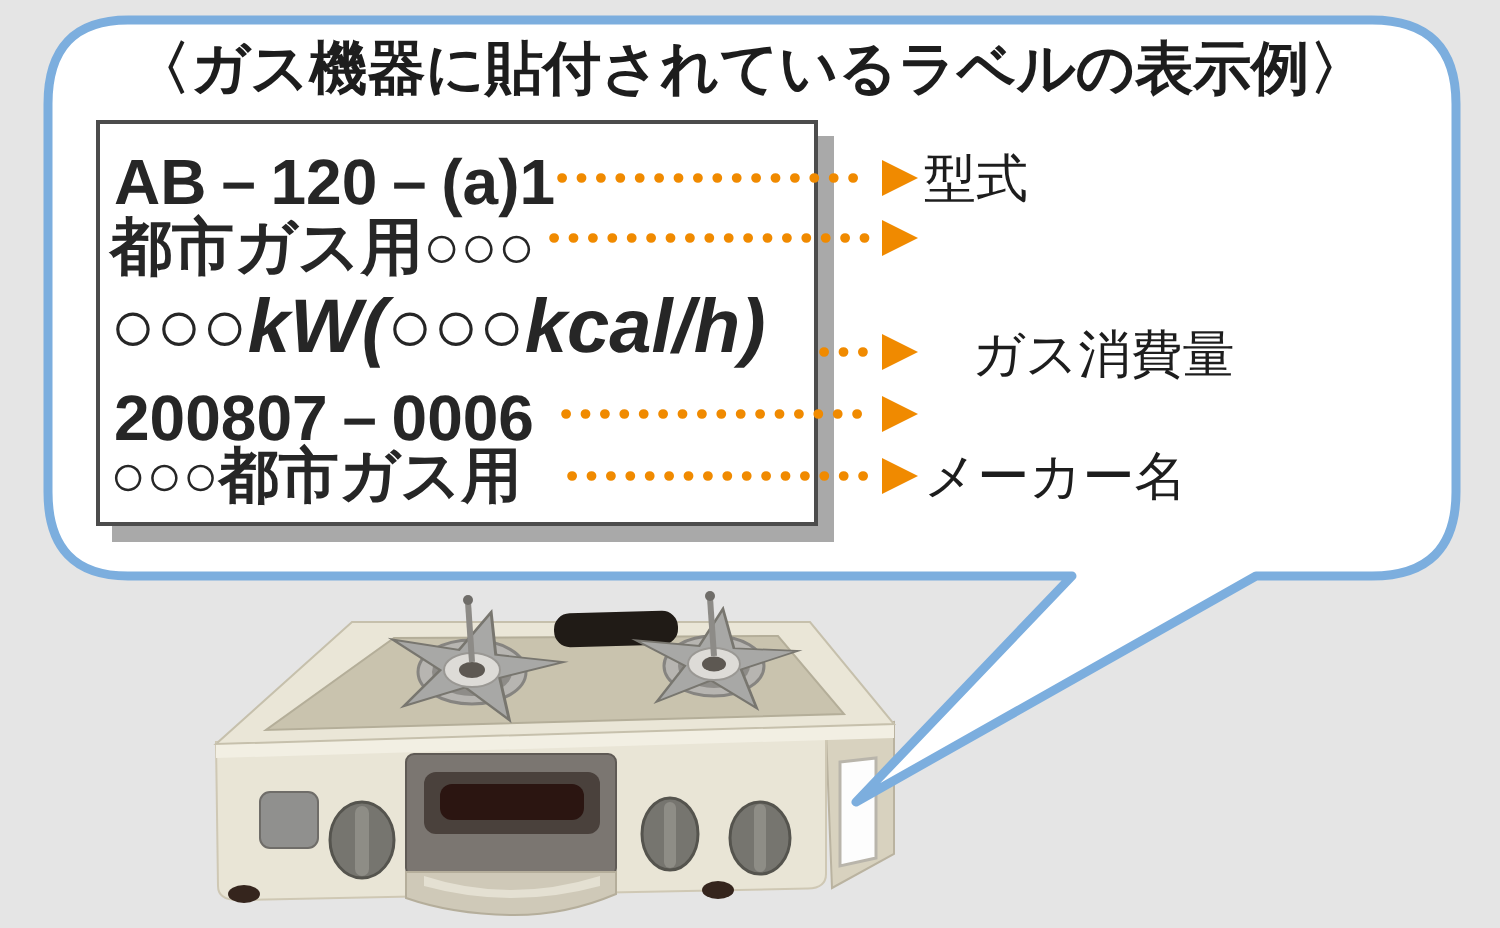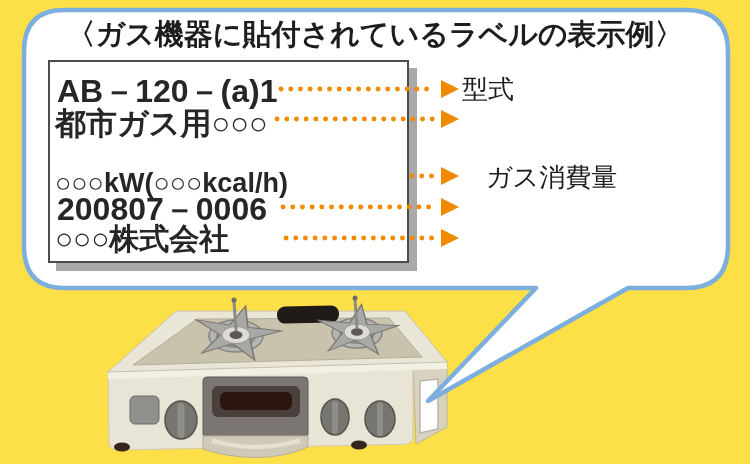--- a/index.html
+++ b/index.html
@@ -1,17 +1,17 @@
 <!DOCTYPE html>
 <html style="--accent-orange: #f08a00; --highlight-red: #e60012; --bubble-border: #7caede; --text-black: #222222;"><head>
 <meta charset="utf-8">
 <style>
   html,body{margin:0;padding:0;background:#ffffff;}
   #canvas{
-    position:relative;width:750px;height:464px;background:#fde047;overflow:hidden;
+    position:relative;width:750px;height:464px;background:#e5e5e5;overflow:hidden;
     font-family:"Liberation Sans","DejaVu Sans",sans-serif;
     color:var(--text-black,#222);
   }
   .layer{position:absolute;left:0;top:0;width:750px;height:464px;pointer-events:none;}
   svg{display:block;}
 
   
   .bubble-path{fill:#ffffff;stroke:var(--bubble-border,#7caede);stroke-width:4.5;stroke-linejoin:round;}
 
   
@@ -22,21 +22,21 @@
 
   
   .label-box{
     position:absolute;left:48px;top:60px;width:361px;height:203px;
     background:#ffffff;border:2px solid #4c4c4c;
     box-shadow:8px 8px 0 0 #a9a9a9;box-sizing:border-box;
   }
   .box-line{position:absolute;white-space:nowrap;color:#262626;font-weight:600;line-height:1;}
   .bl-0{left:57px;top:75px;font-size:32px;}
   .bl-1{left:55px;top:108px;font-size:31px;}
-  .bl-2{left:55px;top:170px;font-size:27px;}
+  .bl-2{left:55px;top:145px;font-size:38px;font-style:italic;}
   .bl-3{left:57px;top:193px;font-size:32px;}
   .bl-4{left:55px;top:224px;font-size:30px;}
 
   
   .dotline{stroke:var(--accent-orange,#f08a00);stroke-width:4.8;fill:none;
     stroke-dasharray:0.1 9.6;stroke-linecap:round;}
   .arrowhead{fill:var(--accent-orange,#f08a00);}
 
   
   .callout{position:absolute;white-space:nowrap;font-size:26px;font-weight:400;line-height:1;color:#1d1d1d;}
@@ -133,18 +133,19 @@
     <polygon class="arrowhead" points="441,198 441,216 459,207"></polygon>
     <polygon class="arrowhead" points="441,229 441,247 459,238"></polygon>
   </svg>
 
   <div class="title">〈ガス機器に貼付されているラベルの表示例〉</div>
 
   <div class="box-line bl-0">AB－120－(a)1</div>
   <div class="box-line bl-1">都市ガス用○○○</div>
   <div class="box-line bl-2">○○○kW(○○○kcal/h)</div>
   <div class="box-line bl-3">200807－0006</div>
-  <div class="box-line bl-4">○○○株式会社</div>
+  <div class="box-line bl-4">○○○都市ガス用</div>
 
   <div class="callout co-0">型式</div>
   <div class="callout co-2">ガス消費量</div>
+  <div class="callout co-4">メーカー名</div>
 
 </div>
 
 </body></html>

